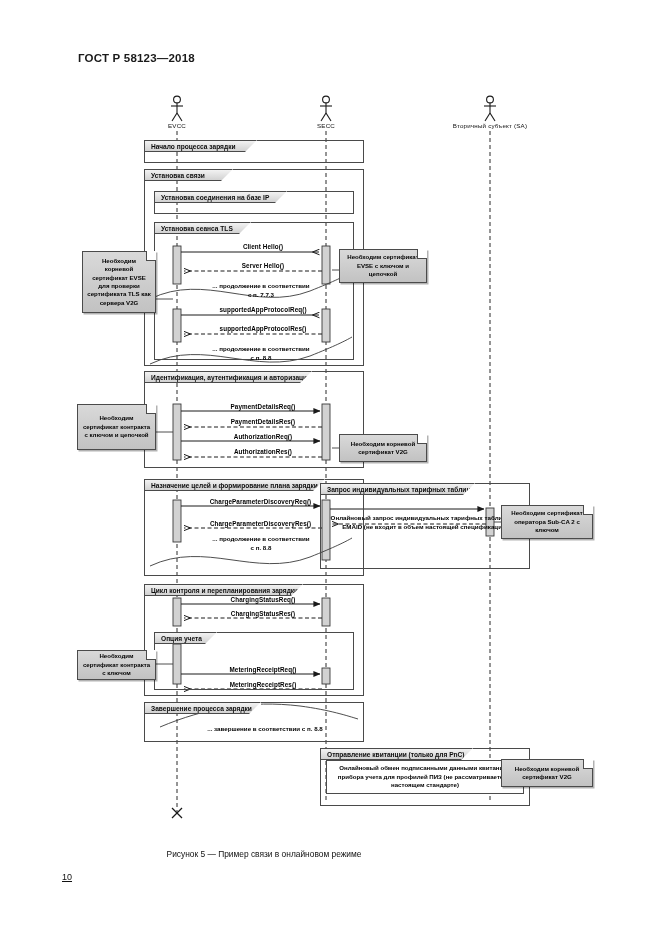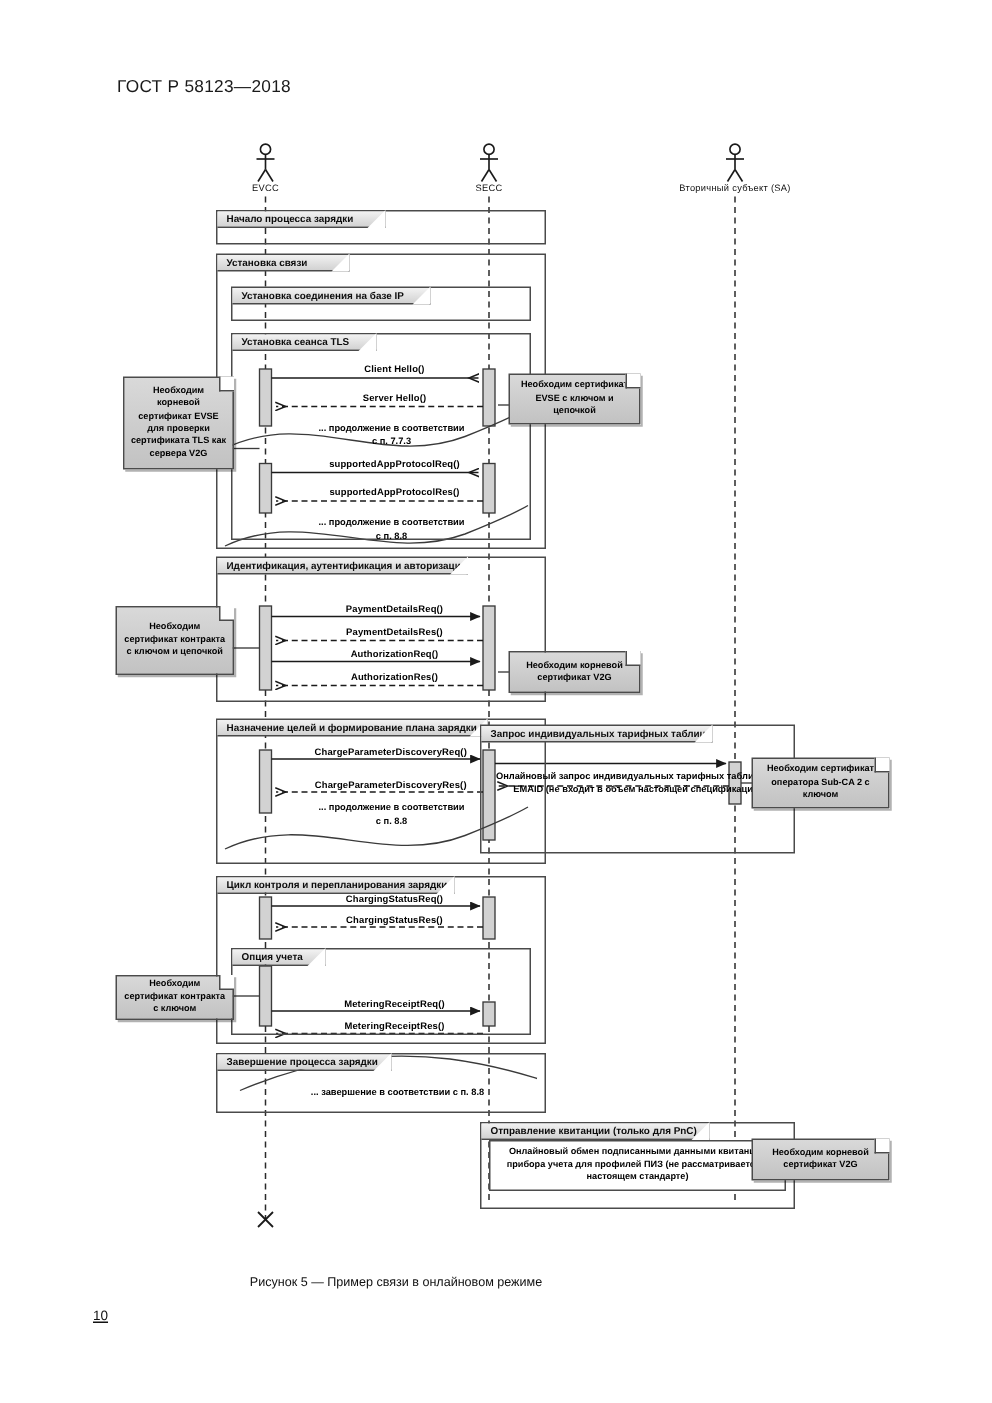--- a/index.html
+++ b/index.html
@@ -6,21 +6,21 @@
   body{
     width:661px;height:935px;position:relative;overflow:hidden;
     font-family:"Liberation Sans","DejaVu Sans",sans-serif;
     color:#1a1a1a;
   }
   .page{position:absolute;inset:0;}
 
   
   .doc-header{
     position:absolute;left:78px;top:52px;
-    font-size:11.5px;font-weight:normal;letter-spacing:.2px;
+    font-size:11.5px;font-weight:bold;letter-spacing:.2px;
     white-space:nowrap;
   }
 
   
   .diagram{position:absolute;left:0;top:0;width:661px;height:820px;}
   .diagram svg{position:absolute;left:0;top:0;}
 
   
   .actor{position:absolute;text-align:center;width:120px;}
   .actor .alabel{

